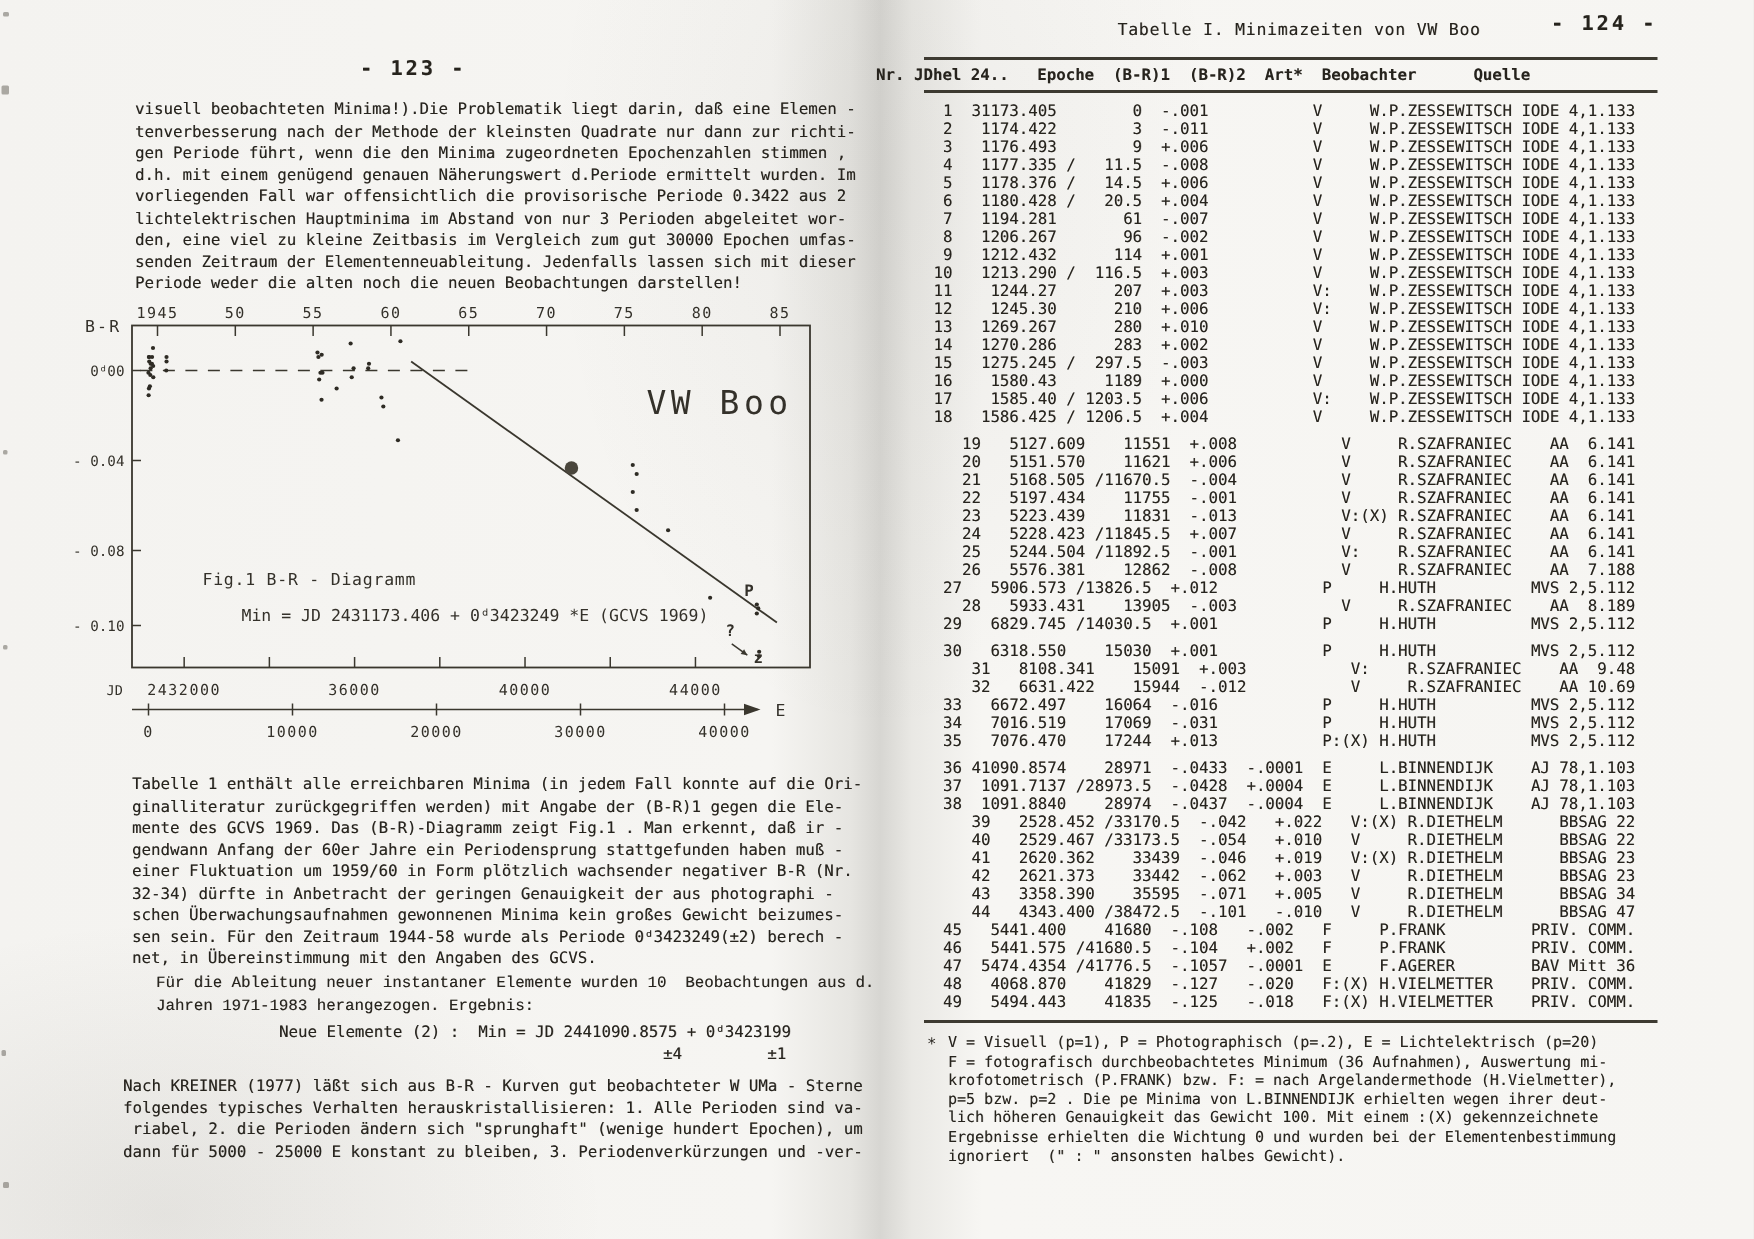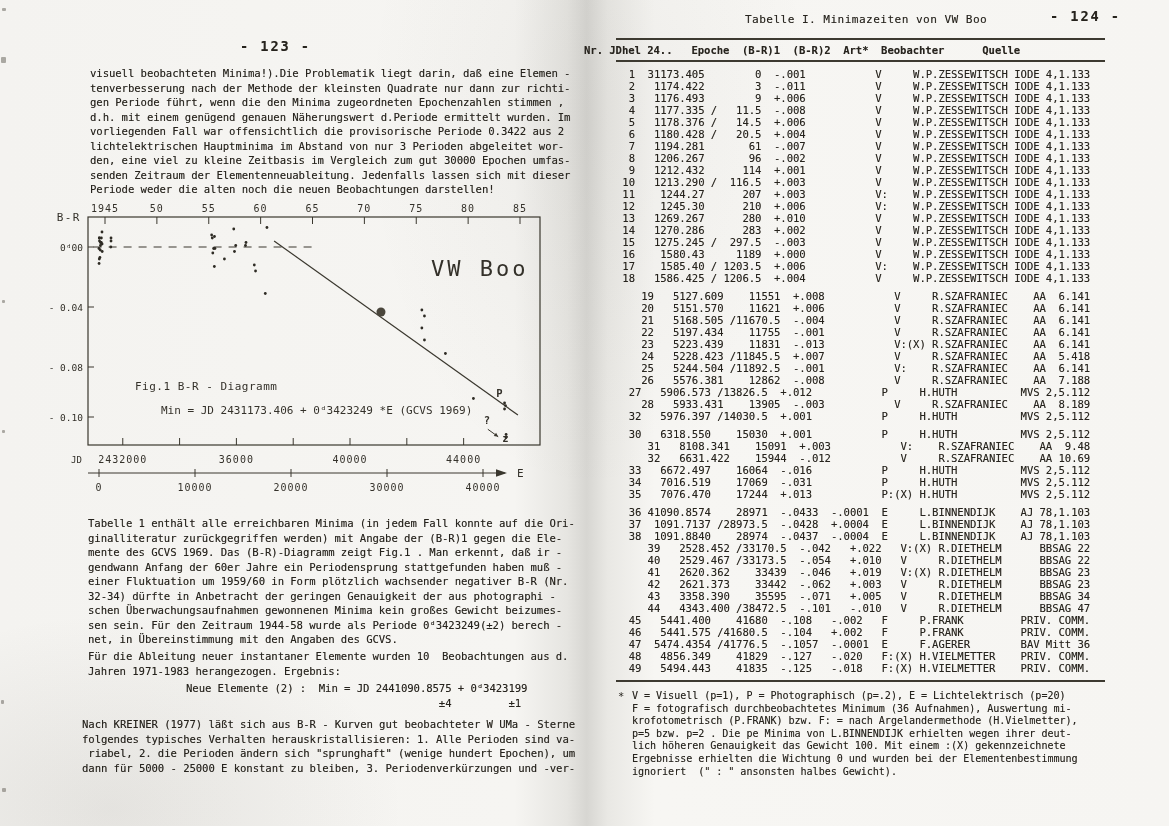--- a/index.html
+++ b/index.html
@@ -168,33 +168,33 @@
 
     <div class="para mono" style="left:70px;top:516px;">Tabelle 1 enthält alle erreichbaren Minima (in jedem Fall konnte auf die Ori-
 ginalliteratur zurückgegriffen werden) mit Angabe der (B-R)1 gegen die Ele-
 mente des GCVS 1969. Das (B-R)-Diagramm zeigt Fig.1 . Man erkennt, daß ir -
 gendwann Anfang der 60er Jahre ein Periodensprung stattgefunden haben muß -
 einer Fluktuation um 1959/60 in Form plötzlich wachsender negativer B-R (Nr.
 32-34) dürfte in Anbetracht der geringen Genauigkeit der aus photographi -
 schen Überwachungsaufnahmen gewonnenen Minima kein großes Gewicht beizumes-
 sen sein. Für den Zeitraum 1944-58 wurde als Periode 0ᵈ3423249(±2) berech -
 net, in Übereinstimmung mit den Angaben des GCVS.</div>
-    <div class="para mono" style="left:70px;top:649px;">Für die Ableitung neuer instantaner Elemente wurden 10  Beobachtungen aus d.
+    <div class="para mono" style="left:86px;top:649px;font-family:Liberation Mono, monospace;">Für die Ableitung neuer instantaner Elemente wurden 10  Beobachtungen aus d.
 Jahren 1971-1983 herangezogen. Ergebnis:</div>
-    <div class="para mono" style="left:168px;top:681px;">Neue Elemente (2) :  Min = JD 2441090.8575 + 0ᵈ3423199
+    <div class="para mono" style="left:168px;top:681px;text-align:center;">Neue Elemente (2) :  Min = JD 2441090.8575 + 0ᵈ3423199
                                         ±4         ±1</div>
     <div class="para mono" style="left:64px;top:717px;text-align:right;">Nach KREINER (1977) läßt sich aus B-R - Kurven gut beobachteter W UMa - Sterne
 folgendes typisches Verhalten herauskristallisieren: 1. Alle Perioden sind va-
 riabel, 2. die Perioden ändern sich "sprunghaft" (wenige hundert Epochen), um
 dann für 5000 - 25000 E konstant zu bleiben, 3. Periodenverkürzungen und -ver-</div>
   </div>
 
   <div>
     <div class="rtitle mono" style="left:745px;top:13px;">Tabelle I. Minimazeiten von VW Boo</div>
-    <div class="pageno mono" style="left:1034px;top:8px;margin-left:16px;">- 124 -</div>
+    <div class="pageno mono" style="left:1034px;top:8px;">- 124 -</div>
 
     <div class="rule" style="top:38px;"></div>
     <div class="thead mono" id="thead">Nr. JDhel 24..   Epoche  (B-R)1  (B-R)2  Art*  Beobachter      Quelle</div>
     <div class="rule" style="top:60px;"></div>
 
     <div id="tbody">
         <div class="trow mono">  1  31173.405        0  -.001           V     W.P.ZESSEWITSCH IODE 4,1.133</div>
         <div class="trow mono">  2   1174.422        3  -.011           V     W.P.ZESSEWITSCH IODE 4,1.133</div>
         <div class="trow mono">  3   1176.493        9  +.006           V     W.P.ZESSEWITSCH IODE 4,1.133</div>
         <div class="trow mono">  4   1177.335 /   11.5  -.008           V     W.P.ZESSEWITSCH IODE 4,1.133</div>
@@ -211,47 +211,47 @@
         <div class="trow mono"> 15   1275.245 /  297.5  -.003           V     W.P.ZESSEWITSCH IODE 4,1.133</div>
         <div class="trow mono"> 16    1580.43     1189  +.000           V     W.P.ZESSEWITSCH IODE 4,1.133</div>
         <div class="trow mono"> 17    1585.40 / 1203.5  +.006           V:    W.P.ZESSEWITSCH IODE 4,1.133</div>
         <div class="trow mono"> 18   1586.425 / 1206.5  +.004           V     W.P.ZESSEWITSCH IODE 4,1.133</div>
         <div class="tgap"></div>
         <div class="trow mono"> 19   5127.609    11551  +.008           V     R.SZAFRANIEC    AA  6.141</div>
         <div class="trow mono"> 20   5151.570    11621  +.006           V     R.SZAFRANIEC    AA  6.141</div>
         <div class="trow mono"> 21   5168.505 /11670.5  -.004           V     R.SZAFRANIEC    AA  6.141</div>
         <div class="trow mono"> 22   5197.434    11755  -.001           V     R.SZAFRANIEC    AA  6.141</div>
         <div class="trow mono"> 23   5223.439    11831  -.013           V:(X) R.SZAFRANIEC    AA  6.141</div>
-        <div class="trow mono"> 24   5228.423 /11845.5  +.007           V     R.SZAFRANIEC    AA  5.418</div>
+        <div class="trow mono"> 24   5228.423 /11845.5  +.007           V     R.SZAFRANIEC    AA  6.141</div>
         <div class="trow mono"> 25   5244.504 /11892.5  -.001           V:    R.SZAFRANIEC    AA  6.141</div>
         <div class="trow mono"> 26   5576.381    12862  -.008           V     R.SZAFRANIEC    AA  7.188</div>
         <div class="trow mono"> 27   5906.573 /13826.5  +.012           P     H.HUTH          MVS 2,5.112</div>
         <div class="trow mono"> 28   5933.431    13905  -.003           V     R.SZAFRANIEC    AA  8.189</div>
-        <div class="trow mono"> 32   5976.397 /14030.5  +.001           P     H.HUTH          MVS 2,5.112</div>
+        <div class="trow mono"> 29   6829.745 /14030.5  +.001           P     H.HUTH          MVS 2,5.112</div>
         <div class="tgap"></div>
         <div class="trow mono"> 30   6318.550    15030  +.001           P     H.HUTH          MVS 2,5.112</div>
         <div class="trow mono"> 31   8108.341    15091  +.003           V:    R.SZAFRANIEC    AA  9.48</div>
         <div class="trow mono"> 32   6631.422    15944  -.012           V     R.SZAFRANIEC    AA 10.69</div>
         <div class="trow mono"> 33   6672.497    16064  -.016           P     H.HUTH          MVS 2,5.112</div>
         <div class="trow mono"> 34   7016.519    17069  -.031           P     H.HUTH          MVS 2,5.112</div>
         <div class="trow mono"> 35   7076.470    17244  +.013           P:(X) H.HUTH          MVS 2,5.112</div>
         <div class="tgap"></div>
         <div class="trow mono"> 36 41090.8574    28971  -.0433  -.0001  E     L.BINNENDIJK    AJ 78,1.103</div>
         <div class="trow mono"> 37  1091.7137 /28973.5  -.0428  +.0004  E     L.BINNENDIJK    AJ 78,1.103</div>
         <div class="trow mono"> 38  1091.8840    28974  -.0437  -.0004  E     L.BINNENDIJK    AJ 78,1.103</div>
         <div class="trow mono"> 39   2528.452 /33170.5  -.042   +.022   V:(X) R.DIETHELM      BBSAG 22</div>
         <div class="trow mono"> 40   2529.467 /33173.5  -.054   +.010   V     R.DIETHELM      BBSAG 22</div>
         <div class="trow mono"> 41   2620.362    33439  -.046   +.019   V:(X) R.DIETHELM      BBSAG 23</div>
         <div class="trow mono"> 42   2621.373    33442  -.062   +.003   V     R.DIETHELM      BBSAG 23</div>
         <div class="trow mono"> 43   3358.390    35595  -.071   +.005   V     R.DIETHELM      BBSAG 34</div>
         <div class="trow mono"> 44   4343.400 /38472.5  -.101   -.010   V     R.DIETHELM      BBSAG 47</div>
         <div class="trow mono"> 45   5441.400    41680  -.108   -.002   F     P.FRANK         PRIV. COMM.</div>
         <div class="trow mono"> 46   5441.575 /41680.5  -.104   +.002   F     P.FRANK         PRIV. COMM.</div>
         <div class="trow mono"> 47  5474.4354 /41776.5  -.1057  -.0001  E     F.AGERER        BAV Mitt 36</div>
-        <div class="trow mono"> 48   4856.349    41829  -.127   -.020   F:(X) H.VIELMETTER    PRIV. COMM.</div>
+        <div class="trow mono"> 48   4068.870    41829  -.127   -.020   F:(X) H.VIELMETTER    PRIV. COMM.</div>
         <div class="trow mono"> 49   5494.443    41835  -.125   -.018   F:(X) H.VIELMETTER    PRIV. COMM.</div>
       </div>
 
     <div class="rule" style="top:680px;"></div>
 
     <div class="fnstar mono">*</div>
     <div class="fn mono">V = Visuell (p=1), P = Photographisch (p=.2), E = Lichtelektrisch (p=20)
 F = fotografisch durchbeobachtetes Minimum (36 Aufnahmen), Auswertung mi-
 krofotometrisch (P.FRANK) bzw. F: = nach Argelandermethode (H.Vielmetter),
 p=5 bzw. p=2 . Die pe Minima von L.BINNENDIJK erhielten wegen ihrer deut-

